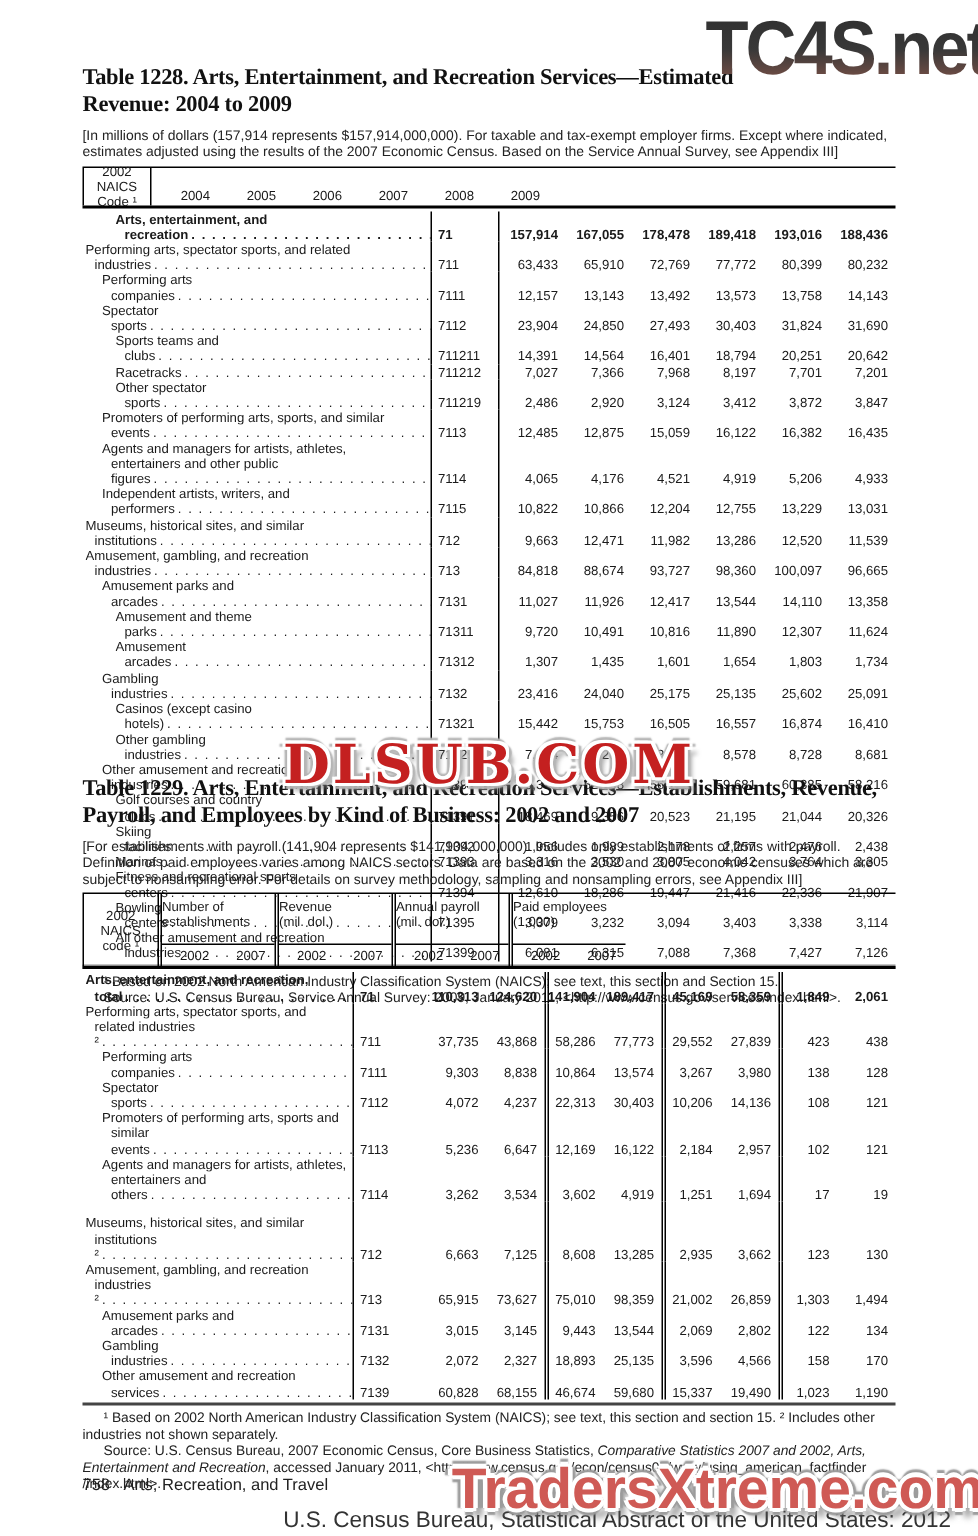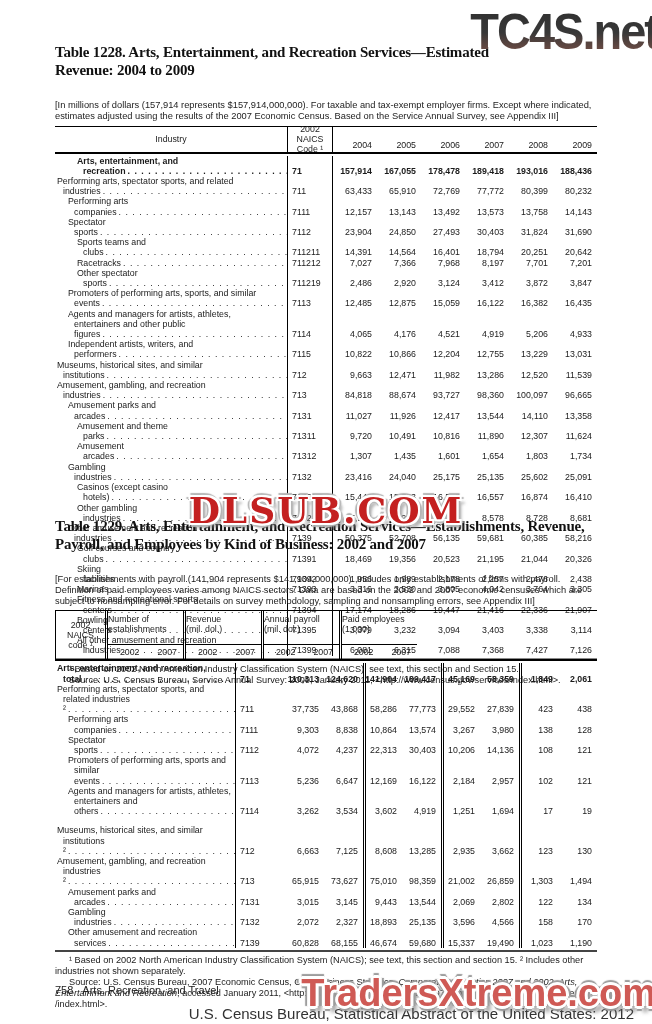--- a/index.html
+++ b/index.html
@@ -8,21 +8,21 @@
     position:relative; width:652px; height:1024px; background:#fff;
     font-family:"Liberation Sans", sans-serif; color:#1a1a1a; overflow:hidden;
   }
   .block { position:absolute; left:55px; right:55px; }
   
   .tbl-title {
     font-family:"Liberation Serif", serif; font-weight:bold;
     font-size:15px; line-height:17.5px; letter-spacing:-0.2px; color:#111;
     white-space:nowrap;
   }
-  .tbl-note { margin-top:21px; font-size:9.3px; line-height:10.8px; color:#222; }
+  .tbl-note { margin-top:6px; font-size:9.3px; line-height:10.8px; color:#222; }
   
   .dtable { margin-top:4px; border-top:1px solid #000; }
   .thead { display:flex; border-bottom:2px solid #000; font-size:8.8px; line-height:10px; }
   .tr { display:flex; }
   .td { font-size:8.8px; line-height:10.2px; }
   .td-label { overflow:hidden; }
   .l1 { padding-left:6px; text-indent:-6px; overflow:hidden; }
   .l2 { padding-left:6px; text-indent:0; overflow:hidden; }
   .dots { white-space:nowrap; padding-left:2px; letter-spacing:1px; }
   .ind0 { padding-left:2px; } .ind1 { padding-left:13px; } .ind2 { padding-left:22px; }
@@ -98,21 +98,20 @@
 
   <div class="block" style="top:44px;">
     <div class="tbl-title">
       <div>Table 1228. Arts, Entertainment, and Recreation Services—Estimated</div>
       <div>Revenue: 2004 to 2009</div>
     </div>
     <div class="tbl-note">[In millions of dollars (157,914 represents $157,914,000,000). For taxable and tax-exempt employer firms. Except where indicated, estimates adjusted using the results of the 2007 Economic Census. Based on the Service Annual Survey, see Appendix III]</div>
 
     <div class="dtable" id="t1">
       <div class="thead">
-        <div class="h-ind">Industry</div>
         <div class="h-naics">2002 NAICS Code ¹</div>
         <div class="h-years">
           <div class="h-year">2004</div>
           <div class="h-year">2005</div>
           <div class="h-year">2006</div>
           <div class="h-year">2007</div>
           <div class="h-year">2008</div>
           <div class="h-year">2009</div>
         </div>
       </div>
@@ -382,21 +381,21 @@
             <div class="td td-num">3,805</div>
             <div class="td td-num">4,042</div>
             <div class="td td-num">3,764</div>
             <div class="td td-num">3,305</div>
           </div>
           <div class="tr">
             <div class="td td-label ind2">
               <div class="l1">Fitness and recreational sports centers<span class="dots">.&nbsp;.&nbsp;.&nbsp;.&nbsp;.&nbsp;.&nbsp;.&nbsp;.&nbsp;.&nbsp;.&nbsp;.&nbsp;.&nbsp;.&nbsp;.&nbsp;.&nbsp;.&nbsp;.&nbsp;.&nbsp;.&nbsp;.&nbsp;.&nbsp;.&nbsp;.&nbsp;.&nbsp;.&nbsp;.&nbsp;.&nbsp;.&nbsp;.&nbsp;.&nbsp;.&nbsp;.&nbsp;.&nbsp;.&nbsp;.&nbsp;.&nbsp;.&nbsp;.&nbsp;.&nbsp;.&nbsp;.&nbsp;.&nbsp;.&nbsp;.&nbsp;.&nbsp;.&nbsp;.&nbsp;.&nbsp;.&nbsp;.&nbsp;.&nbsp;.&nbsp;.&nbsp;.&nbsp;.&nbsp;.&nbsp;.&nbsp;.&nbsp;.&nbsp;.&nbsp;.&nbsp;.&nbsp;.&nbsp;.&nbsp;.&nbsp;.&nbsp;.&nbsp;.&nbsp;.&nbsp;.&nbsp;.&nbsp;.&nbsp;.&nbsp;.&nbsp;.&nbsp;.&nbsp;.&nbsp;.&nbsp;.&nbsp;.&nbsp;</span></div>
             </div>
             <div class="td td-naics">71394</div>
-            <div class="td td-num">17,174</div>
+            <div class="td td-num">12,610</div>
             <div class="td td-num">18,286</div>
             <div class="td td-num">19,447</div>
             <div class="td td-num">21,416</div>
             <div class="td td-num">22,336</div>
             <div class="td td-num">21,907</div>
           </div>
           <div class="tr">
             <div class="td td-label ind2">
               <div class="l1">Bowling centers<span class="dots">.&nbsp;.&nbsp;.&nbsp;.&nbsp;.&nbsp;.&nbsp;.&nbsp;.&nbsp;.&nbsp;.&nbsp;.&nbsp;.&nbsp;.&nbsp;.&nbsp;.&nbsp;.&nbsp;.&nbsp;.&nbsp;.&nbsp;.&nbsp;.&nbsp;.&nbsp;.&nbsp;.&nbsp;.&nbsp;.&nbsp;.&nbsp;.&nbsp;.&nbsp;.&nbsp;.&nbsp;.&nbsp;.&nbsp;.&nbsp;.&nbsp;.&nbsp;.&nbsp;.&nbsp;.&nbsp;.&nbsp;.&nbsp;.&nbsp;.&nbsp;.&nbsp;.&nbsp;.&nbsp;.&nbsp;.&nbsp;.&nbsp;.&nbsp;.&nbsp;.&nbsp;.&nbsp;.&nbsp;.&nbsp;.&nbsp;.&nbsp;.&nbsp;.&nbsp;.&nbsp;.&nbsp;.&nbsp;.&nbsp;.&nbsp;.&nbsp;.&nbsp;.&nbsp;.&nbsp;.&nbsp;.&nbsp;.&nbsp;.&nbsp;.&nbsp;.&nbsp;.&nbsp;.&nbsp;.&nbsp;.&nbsp;.&nbsp;.&nbsp;</span></div>
             </div>

